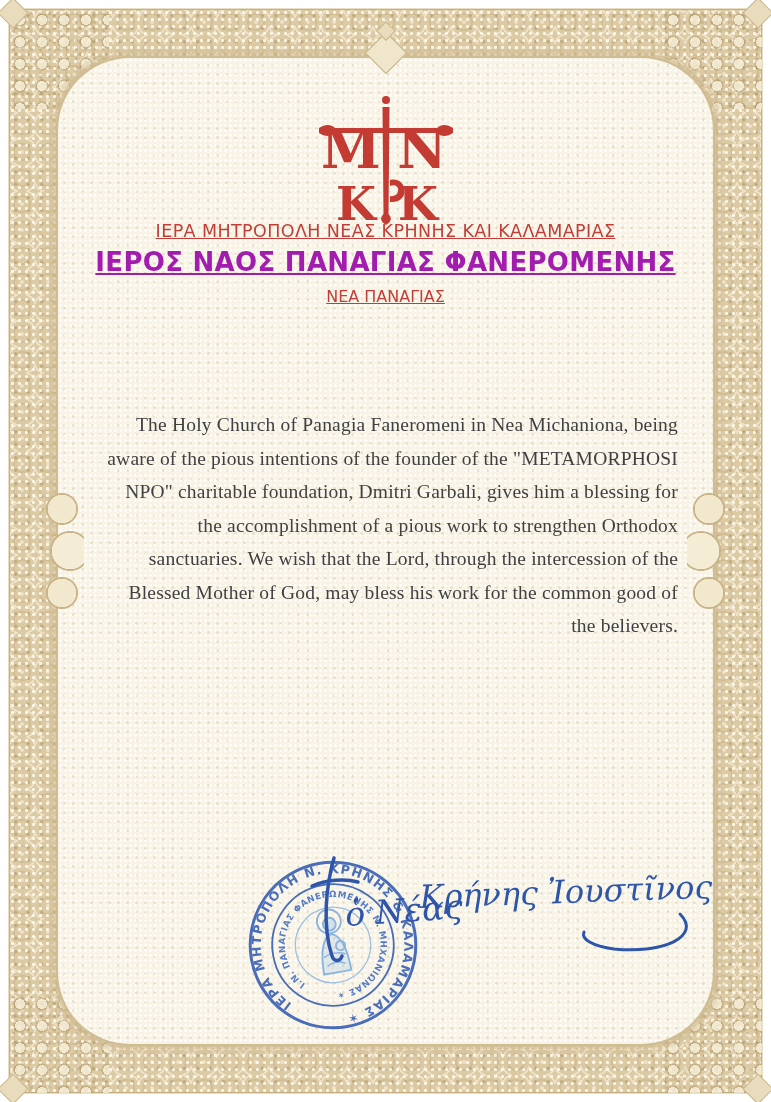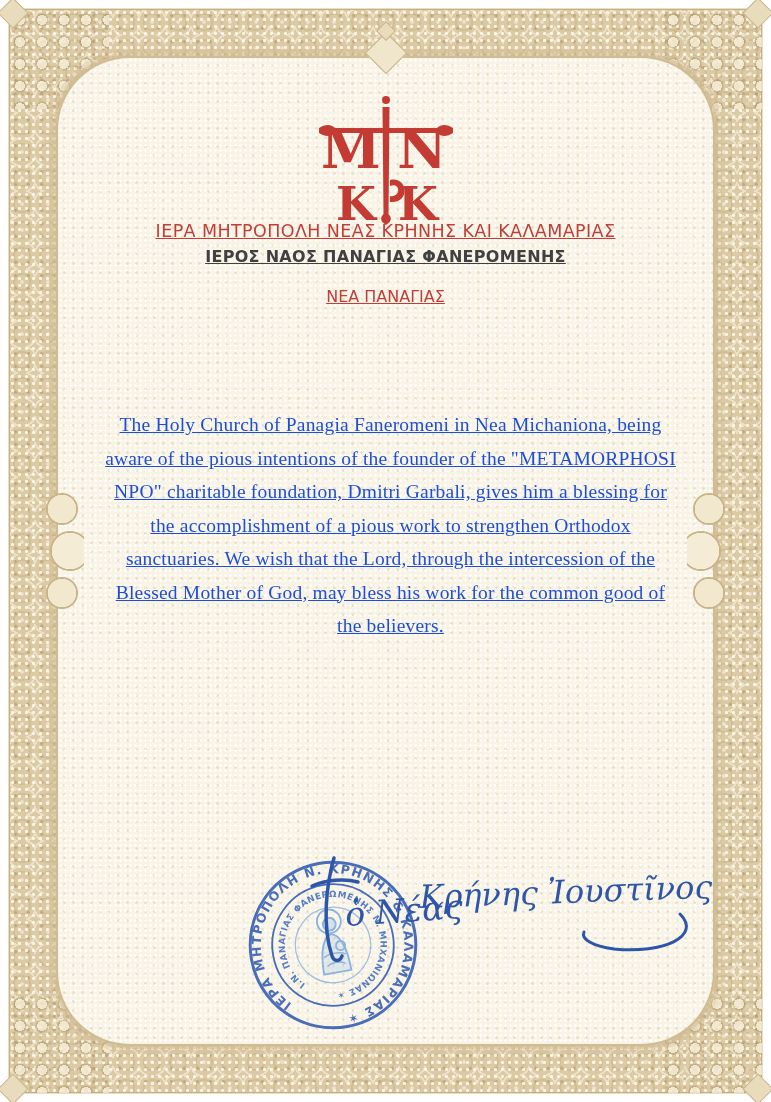--- a/index.html
+++ b/index.html
@@ -64,29 +64,28 @@
   }
   .crest::after{
     content:""; position:absolute; left:50%; top:2px; width:12px; height:12px;
     transform:translateX(-50%) rotate(45deg);
     background:#e8dcbd; border:1px solid #c9b488;
   }
   
   .emblem{position:absolute; top:94px; left:50%; transform:translateX(-50%);}
   .hline{position:absolute; left:0; width:100%; text-align:center; color:#c13e37;text-decoration:underline;}
   .h-metropolis{top:221px; font-size:17.5px; letter-spacing:.4px;}
-  .h-church{top:247px; font-size:16px; font-weight:bold; color:#404040; letter-spacing:.3px;}
+  .h-church{top:247px; font-size:26px; font-weight:bold; color:#a21caf; letter-spacing:.3px;}
   .h-town{top:287px; font-size:16px;}
   
   .body-text{
     position:absolute; left:103px; top:408px; width:575px;
     font-family:"Liberation Serif","DejaVu Serif",serif;
-    font-size:19.5px; line-height:33.5px; color:#1d4ed8; letter-spacing:.2px;
-    text-align:center;
-    text-decoration:underline;
+    font-size:19.5px; line-height:33.5px; color:#404040; letter-spacing:.2px;
+    text-align:right;
   }
   
   .stamp{position:absolute; left:241px; top:853px; width:184px; height:184px; opacity:.93;}
   .signature{position:absolute; left:282px; top:852px; width:440px; height:115px;}
 </style>
 </head>
 <body>
 
 <div class="page">
 

